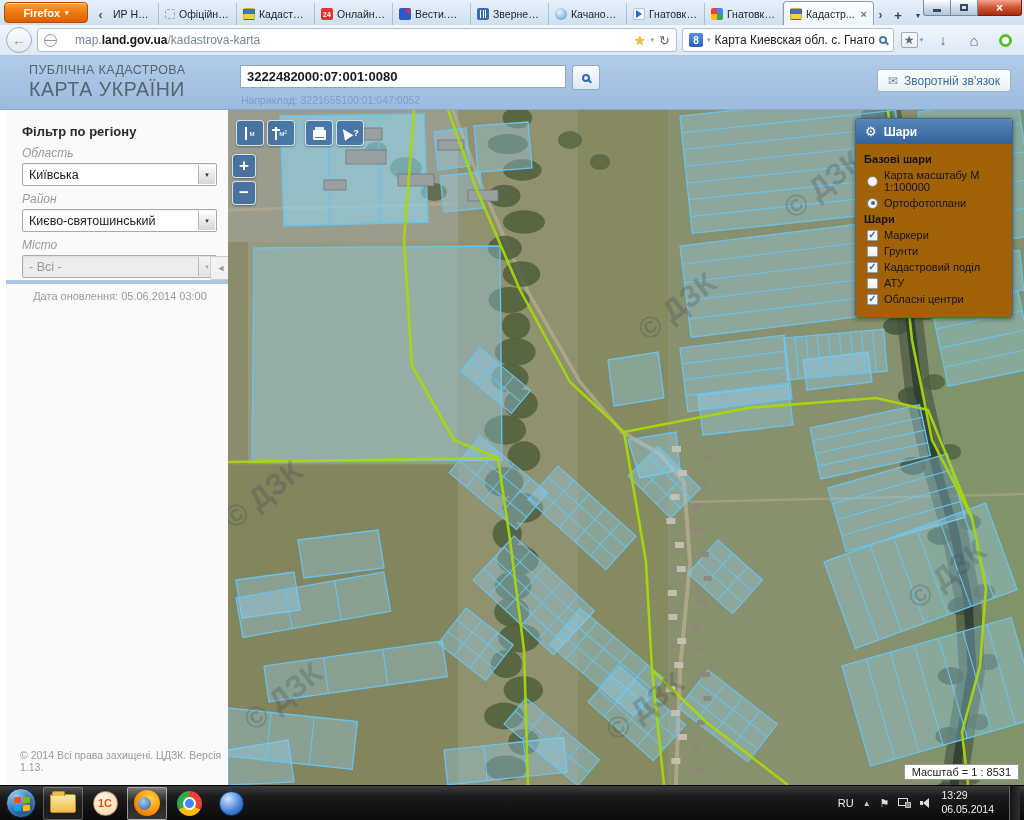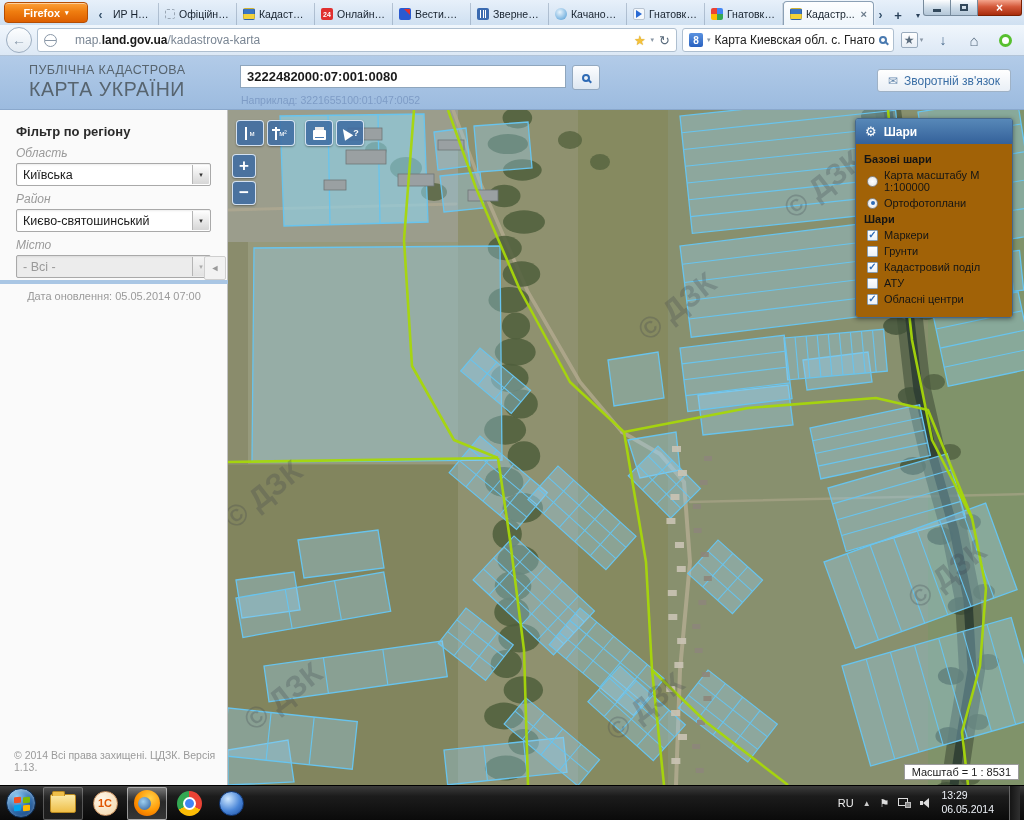--- a/index.html
+++ b/index.html
@@ -103,21 +103,21 @@
   .hsearchbtn .mag { border-color:#2f6bb5; }
   .hsearchbtn .mag::after { background:#2f6bb5; }
   .hint { position:absolute; left:241px; top:38px; font-size:10.5px; color:#7e9cc6; }
   .feedback { position:absolute; right:13px; top:13px; height:23px; padding:0 10px;
     display:flex; align-items:center; gap:6px; background:linear-gradient(#fff,#e9eff6);
     border:1px solid #9fb2c6; border-radius:3px; color:#3a6ea5; font-size:12px; }
   .feedback .env { color:#6a8cb0; font-size:12px; }
 
   
   #content { position:relative; height:675px; }
-  #sidebar { position:absolute; left:0; top:0; width:228px; height:675px;
+  #sidebar { position:absolute; left:6px; top:0; width:228px; height:675px;
     background:#fafafa; border-right:1px solid #c2c2c2; }
   .fwrap { padding:14px 16px 0; }
   .ftitle { font-size:13px; font-weight:bold; color:#2a2a2a; margin-bottom:7px; }
   .flabel { font-size:12px; color:#9a9a9a; margin:6px 0 3px;font-style:italic; }
   .selbox { height:23px; border:1px solid #a9a9a9; background:#fff; border-radius:2px;
     display:flex; align-items:center; padding-left:6px; font-size:12.5px; color:#1a1a1a;
     position:relative; box-shadow:inset 0 1px 2px rgba(0,0,0,.08); }
   .selbox .dd { position:absolute; right:1px; top:1px; bottom:1px; width:17px;
     background:linear-gradient(#fefefe,#d6d6d6); border-left:1px solid #b5b5b5;
     display:flex; align-items:center; justify-content:center; font-size:7px; color:#333;
@@ -354,21 +354,21 @@
         <span class="dd">▾</span>
       </div>
       <div class="flabel">Місто</div>
       <div class="selbox disabled">
         <span>- Всі -</span>
         <span class="dd">▾</span>
       </div>
     </div>
     <div class="collapse">◄</div>
     <div class="bluebar"></div>
-    <div class="update">Дата оновлення: 05.05.2014 07:00</div>
+    <div class="update">Дата оновлення: 05.06.2014 03:00</div>
     <div class="copyright">© 2014 Всі права захищені. ЦДЗК. Версія 1.13.</div>
   </div>
 
   <div id="map">
     <svg id="map-svg" width="796" height="675" viewBox="0 0 796 675">
         <rect x="0" y="0" width="796" height="675" fill="#8a8c6c"></rect>
         <rect x="0" y="0" width="230" height="132" fill="#9b9d8c"></rect>
         <rect x="20" y="132" width="256" height="222" fill="#979a7c"></rect>
         <rect x="0" y="355" width="230" height="320" fill="#82855e"></rect>
         <rect x="230" y="0" width="120" height="675" fill="#8f916f"></rect>

